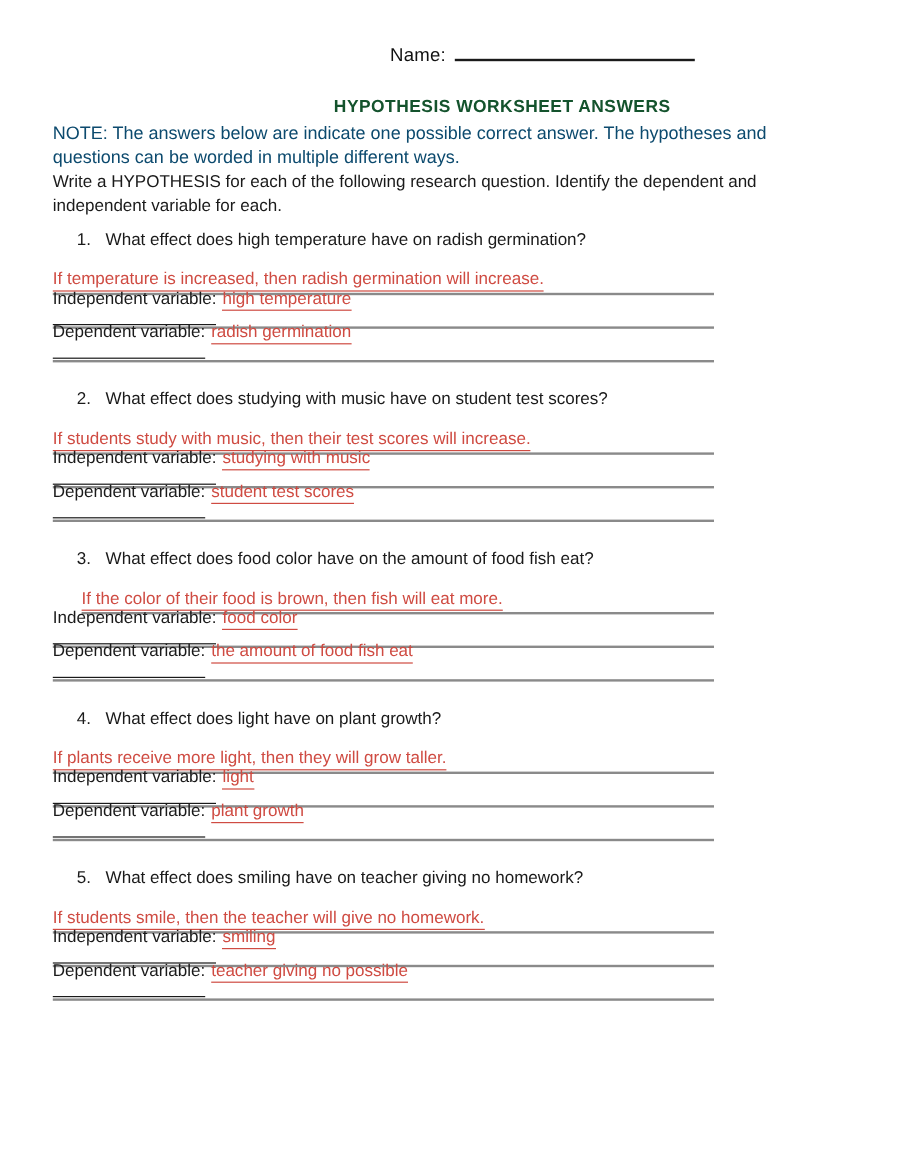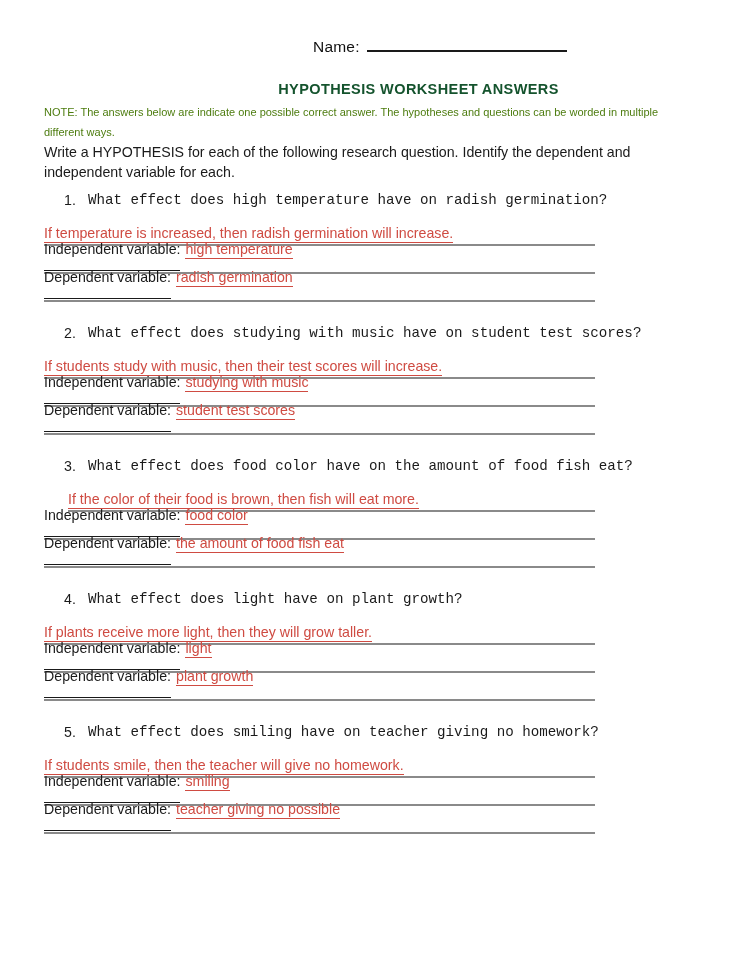--- a/index.html
+++ b/index.html
@@ -31,20 +31,21 @@
     top: 38px;
     left: 313px;
     display: flex;
     align-items: baseline;
     gap: 7px;
   }
   .name-label {
     font-size: 15.5px;
     color: #111111;
     letter-spacing: 0.2px;
+    margin-left: 12px;
   }
   .name-blank {
     display: inline-block;
     width: 200px;
     border-bottom: 2.2px solid #1a1a1a;
     height: 11px;
   }
 
   
   .doc-title {
@@ -59,23 +60,23 @@
     letter-spacing: 0.4px;
     padding-left: 44px;
   }
 
   
   .note {
     position: absolute;
     top: 102px;
     left: 44px;
     width: 655px;
-    font-size: 11px;
+    font-size: 15px;
     line-height: 20px;
-    color: #4d7c0f;
+    color: #0c4a6e;
   }
 
   
   .instruction {
     position: absolute;
     top: 142px;
     left: 44px;
     width: 625px;
     font-size: 14.2px;
     line-height: 20px;
@@ -101,21 +102,20 @@
     padding-left: 64px;
     line-height: 20px;
     margin-bottom: 8px;
   }
   .q-num {
     width: 24px;
     flex: none;
   }
   .q-text {
     flex: 1;
-    font-family: Liberation Mono, monospace;
   }
 
   
   .ans-row {
     position: relative;
     height: 28px;
     margin-left: 44px;
     margin-right: 154px;
     display: flex;
     align-items: flex-end;

